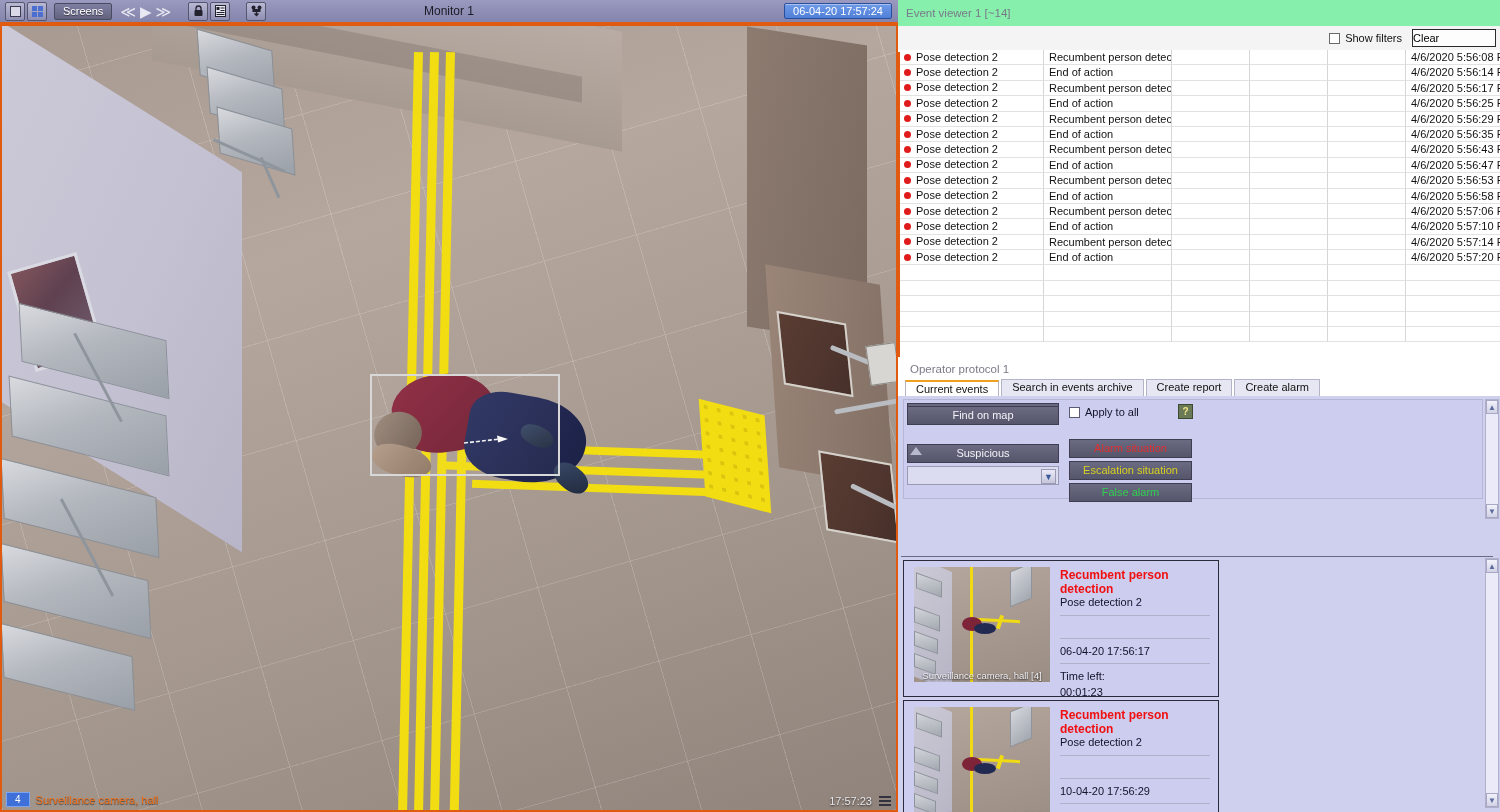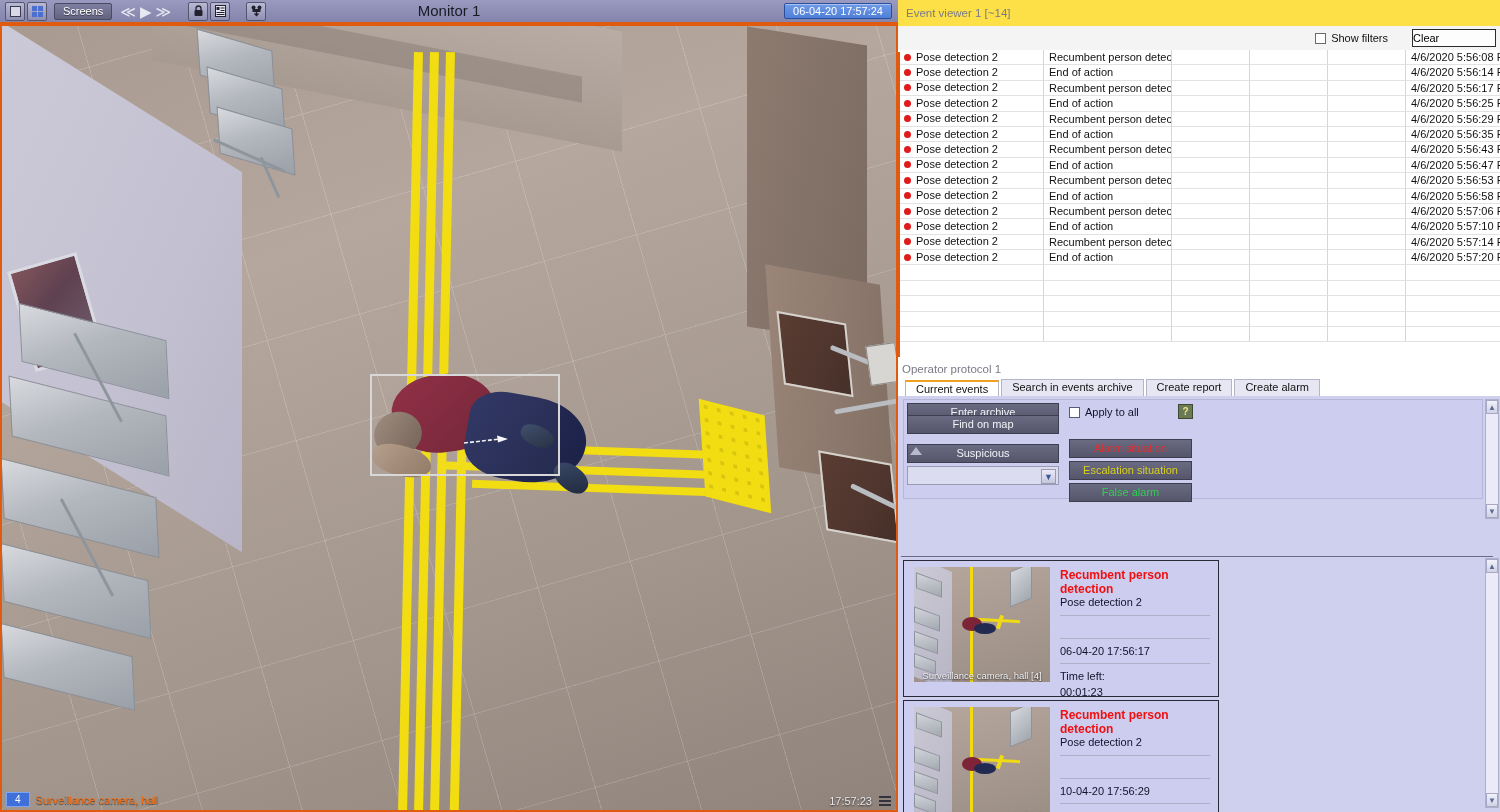--- a/index.html
+++ b/index.html
@@ -33,21 +33,21 @@
     background: linear-gradient(#7e7ea2, #63637f);
     border: 1px solid #4a4a60; border-radius: 2px;
     color: #fff; font-size: 11px; line-height: 15px;
     text-shadow: 0 1px 0 #3a3a4e;
   }
   .tb-nav { color: #e8e8f2; font-size: 15px; padding: 0 2px; line-height: 1; }
   .tb-sep { width: 14px; }
   #monitor-title {
     position: absolute; left: 0; top: 0; width: 898px; height: 22px;
     line-height: 22px; text-align: center;
-    font-size: 15px; color: #1a1a26; pointer-events: none;
+    font-size: 12px; color: #1a1a26; pointer-events: none;
   }
   #monitor-clock {
     position: absolute; right: 6px; top: 3px;
     background: linear-gradient(#6f9ae8, #4f7fd8);
     border: 1px solid #2a4f9a; border-radius: 2px;
     color: #fff; font-size: 11px; padding: 1px 8px;
     box-shadow: inset 0 1px 0 rgba(255,255,255,.4);
   }
   #video-frame {
     position: absolute; left: 0; top: 24px; width: 898px; height: 788px;
@@ -175,26 +175,26 @@
     display: flex; flex-direction: column; justify-content: center; gap: 2px;
     padding: 0 2px;
   }
   #video-menu i { display: block; height: 2px; background: #33333f; }
 
   
   #right { position: absolute; left: 898px; top: 0; width: 602px; height: 812px; background: #fff; }
 
   .panel-caption {
     height: 26px; line-height: 26px; padding-left: 8px;
-    font-size: 11.5px; color: #7a7a88; background: #fde047;
+    font-size: 11.5px; color: #7a7a88; background: #86efac;
   }
   #ev-toolbar {
     height: 24px; background: #f4f4f4;
     display: flex; align-items: center; justify-content: flex-end;
-    padding-right: 4px; gap: 24px;
+    padding-right: 4px; gap: 10px;
   }
   .chk { display: flex; align-items: center; gap: 5px; font-size: 11px; color: #111; }
   .chk .box {
     width: 11px; height: 11px; border: 1px solid #6b6b6b; background: #fff;
   }
   #clear-btn {
     width: 84px; height: 18px; line-height: 16px; text-align: left;
     border: 1px solid #2b2b2b; background: #fdfdfd; font-size: 11px; color: #000;
   }
 
@@ -214,41 +214,41 @@
   .ev-row.empty div { color: transparent; }
   #ev-left-edge {
     position: absolute; left: 0; top: 52px; width: 2px; height: 305px; background: #e05a10;
   }
 
   
   #op-panel {
     position: absolute; left: 0; top: 360px; width: 602px; height: 452px;
     background: #cfcfee;
   }
-  #op-caption { height: 18px; line-height: 18px; padding-left: 4px; font-size: 11.5px; color: #7a7a88; background:#fff; }
+  #op-caption { height: 18px; line-height: 18px; padding-left: 12px; font-size: 11.5px; color: #7a7a88; background:#fff; }
   #tabs { display: flex; height: 18px; padding-left: 7px; background: #fff; align-items: flex-end; }
   .tab {
     height: 17px; line-height: 15px; padding: 0 10px; font-size: 11px; color: #111;
     background: #e7e7f4; border: 1px solid #b4b4c8; border-bottom: none; margin-right: 2px;
   }
   .tab.active { background: #fff; border-top: 2px solid #f0a020; position: relative; top: 1px; }
 
   #op-body { position: absolute; left: 0; top: 36px; width: 602px; height: 416px; background: #cfcfee; }
   #controls {
     position: absolute; left: 5px; top: 3px; width: 580px; height: 100px;
     background: #cdcdf0; border: 1px solid #b6b6d8;
   }
   .btn-dark {
     background: linear-gradient(#6a6a82,#55556b);
     border: 1px solid #3e3e50; color: #f2f2f8;
     font-size: 11px; text-align: center; line-height: 17px;
     height: 19px; position: absolute;
   }
   #btn-archive { left: 3px; top: 3px; width: 152px; }
-  #btn-map { left: 3px; top: 15px; width: 152px; }
+  #btn-map { left: 3px; top: 6px; width: 152px; }
   #btn-esc { left: 3px; top: 44px; width: 152px; }
   #esc-up {
     position: absolute; left: 6px; top: 47px;
     width: 0; height: 0; border-left: 6px solid transparent;
     border-right: 6px solid transparent; border-bottom: 8px solid #b9b9cd;
   }
   #esc-select {
     position: absolute; left: 3px; top: 66px; width: 152px; height: 19px;
     background: #dcdcf0; border: 1px solid #9a9ab4;
   }

